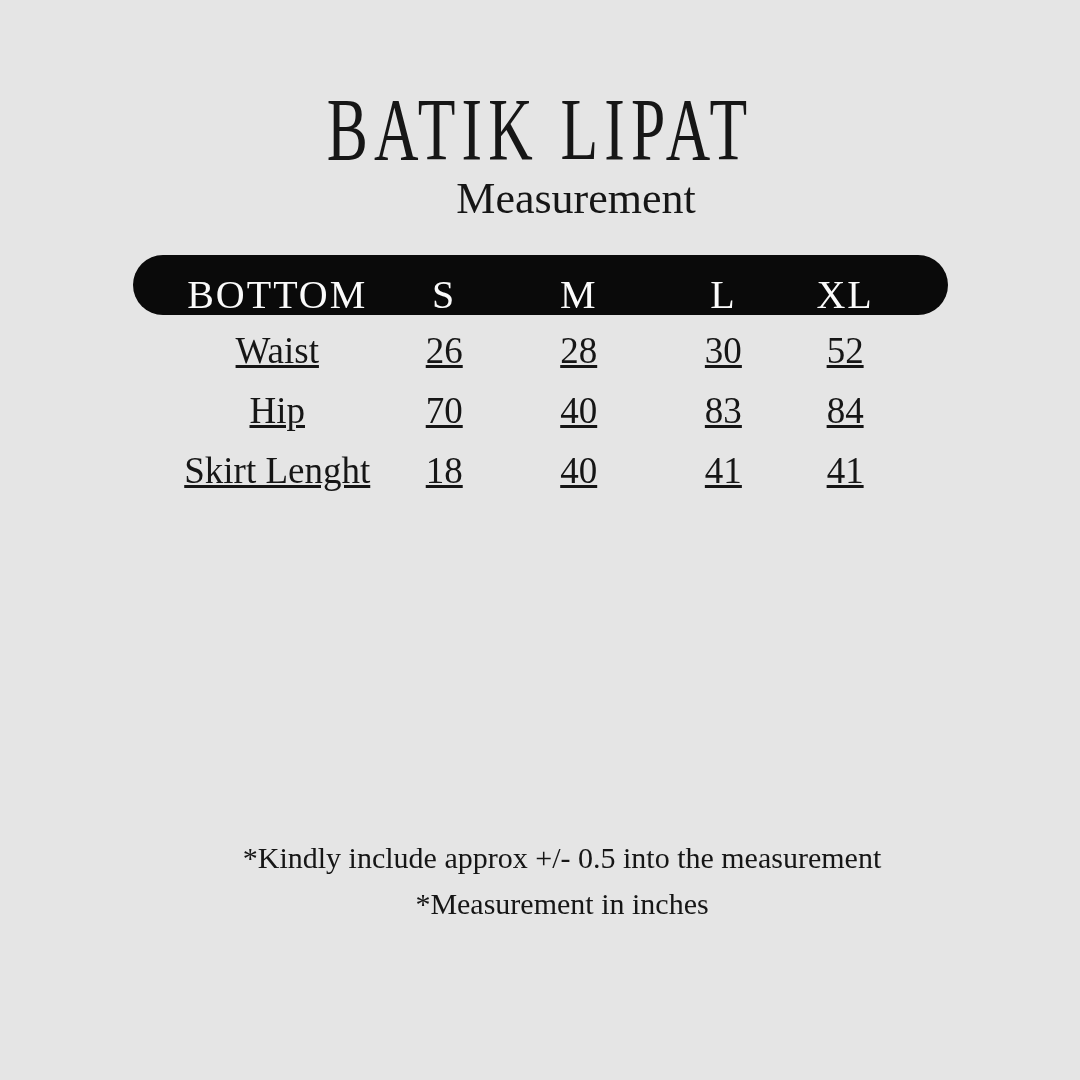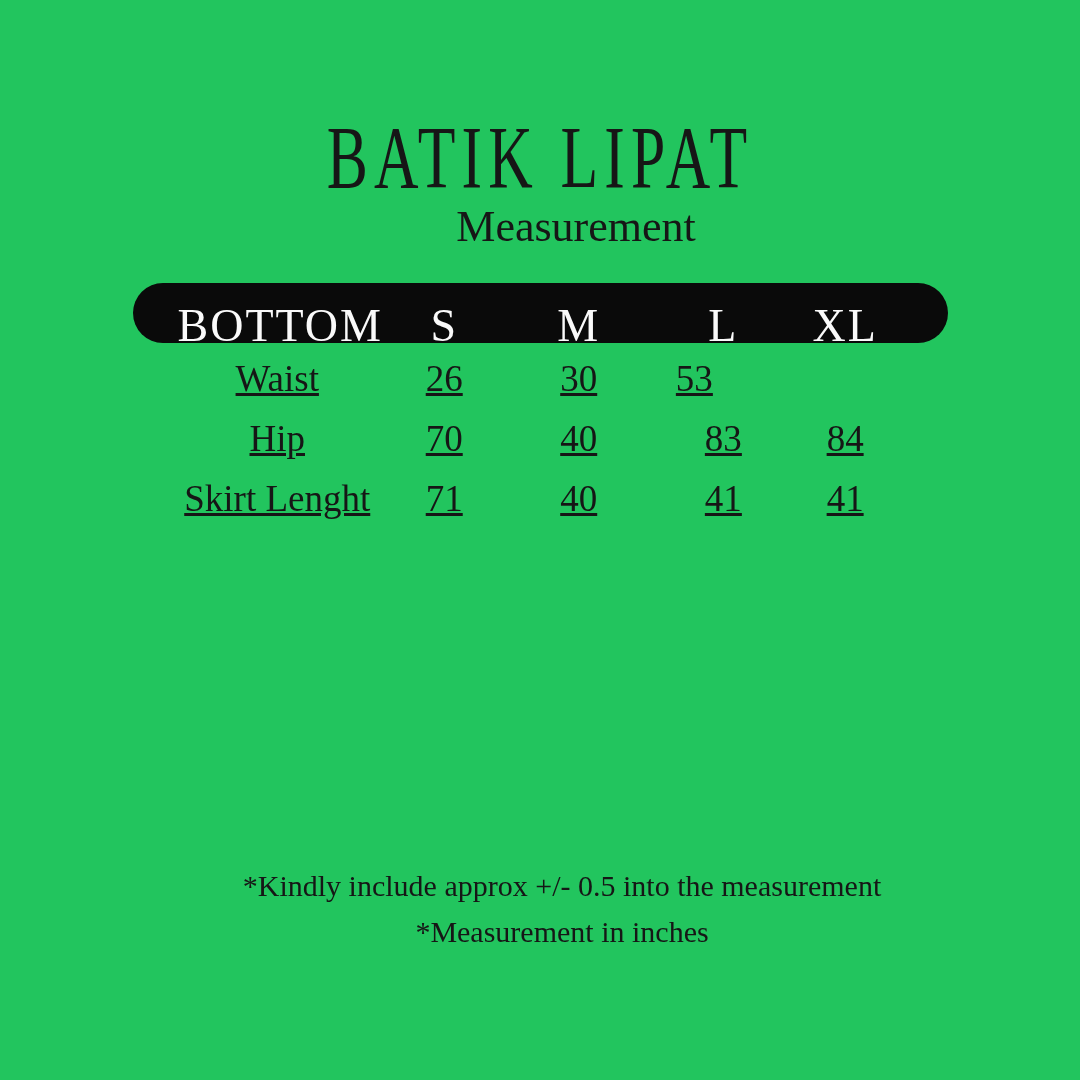--- a/index.html
+++ b/index.html
@@ -4,23 +4,23 @@
 <style>
   html, body {
     margin: 0;
     padding: 0;
     background: #ffffff;
   }
   .canvas {
     position: relative;
     width: 1080px;
     height: 1080px;
-    background: #22c55e;
+    background: #e5e5e5;
     box-sizing: border-box;
-    padding-top: 114px;
+    padding-top: 86px;
     overflow: hidden;
     font-family: "Liberation Serif", "DejaVu Serif", serif;
     color: #161616;
   }
   .title {
     margin: 0;
     font-size: 88px;
     font-weight: normal;
     line-height: 88px;
     text-align: center;
@@ -55,21 +55,21 @@
   .tbody {
     margin-top: 5px;
     text-decoration: underline;
   }
   .cell {
     text-align: center;
     font-size: 37px;
     line-height: 1;
   }
   .head .cell {
-    font-size: 46px;
+    font-size: 40px;
     letter-spacing: 2px;
     margin-top: 20px;
   }
   .cell.label {
     padding-left: 45px;
   }
   .cell.last {
     padding-right: 58px;
   }
   .notes {
@@ -97,35 +97,36 @@
       <div class="cell">M</div>
       <div class="cell">L</div>
       <div class="cell last">XL</div>
     </div>
 
     <div class="tbody">
 
       <div class="trow">
         <div class="cell label">Waist</div>
         <div class="cell">26</div>
+        <div class="cell">28</div>
         <div class="cell">30</div>
-        <div class="cell last">53</div>
+        <div class="cell last">52</div>
       </div>
 
       <div class="trow">
         <div class="cell label">Hip</div>
         <div class="cell">70</div>
         <div class="cell">40</div>
         <div class="cell">83</div>
         <div class="cell last">84</div>
       </div>
 
       <div class="trow">
         <div class="cell label">Skirt Lenght</div>
-        <div class="cell">71</div>
+        <div class="cell">18</div>
         <div class="cell">40</div>
         <div class="cell">41</div>
         <div class="cell last">41</div>
       </div>
 
     </div>
   </div>
 
   <div class="notes">
     <div>*Kindly include approx +/- 0.5 into the measurement</div>

